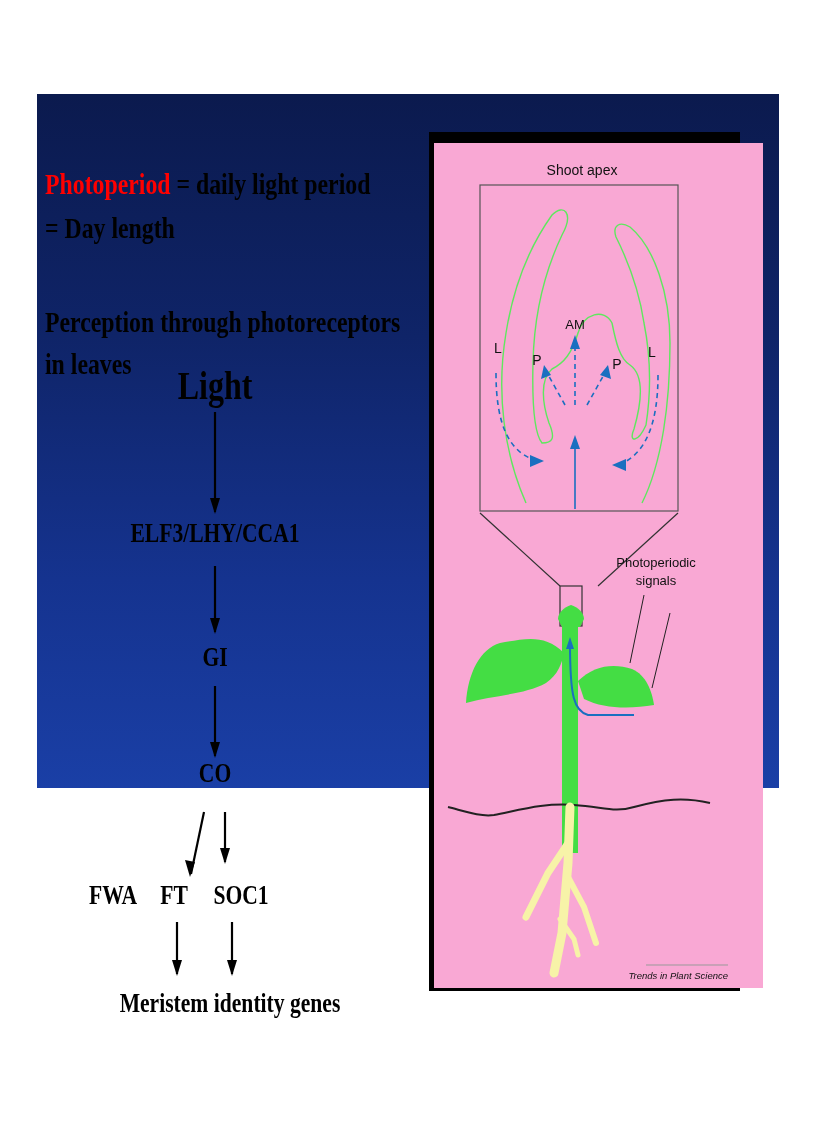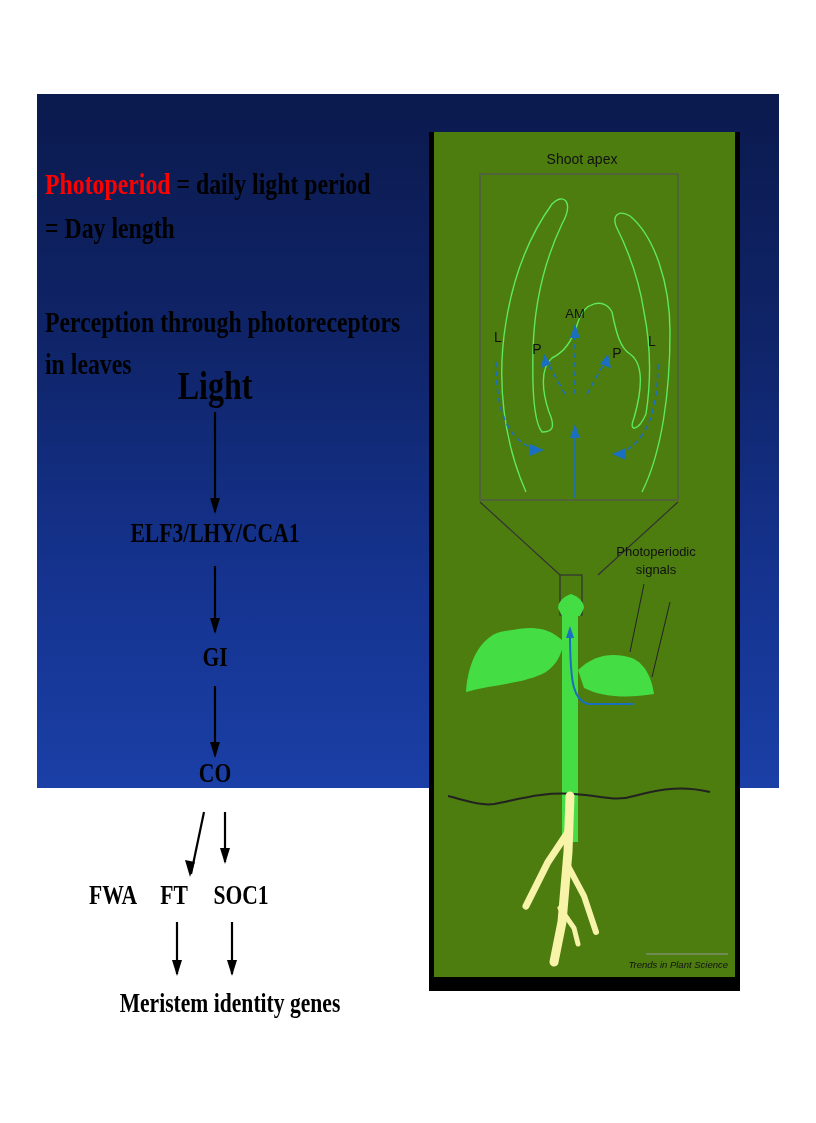--- a/index.html
+++ b/index.html
@@ -17,21 +17,21 @@
   .line3 { left: 8px; top: 212px; font-size: 29px; }
   .line4 { left: 8px; top: 254px; font-size: 29px; }
   .node { position: absolute; font-size: 27px; transform: scaleX(0.8); transform-origin: center top; text-align: center; }
   .light { font-size: 40px; }
   .flow-svg { position: absolute; left: 0; top: 0; }
   .figure {
     position: absolute; left: 392px; top: 38px; width: 311px; height: 859px;
     background: #000; 
   }
   .figure-inner {
-    position: absolute; left: 5px; top: 0; width: 301px; height: 845px; background: #4d7c0f;
+    position: absolute; left: 5px; top: 11px; width: 301px; height: 845px; background: #f9a8d4; padding-left: 28px;
   }
   .fig-svg { position: absolute; left: 0; top: 0; }
   .fig-label { font-family: "Liberation Sans", "DejaVu Sans", sans-serif; fill: #111; }
 </style>
 </head>
 <body>
 
 <div class="slide">
 
   <div class="txt serif line1">

